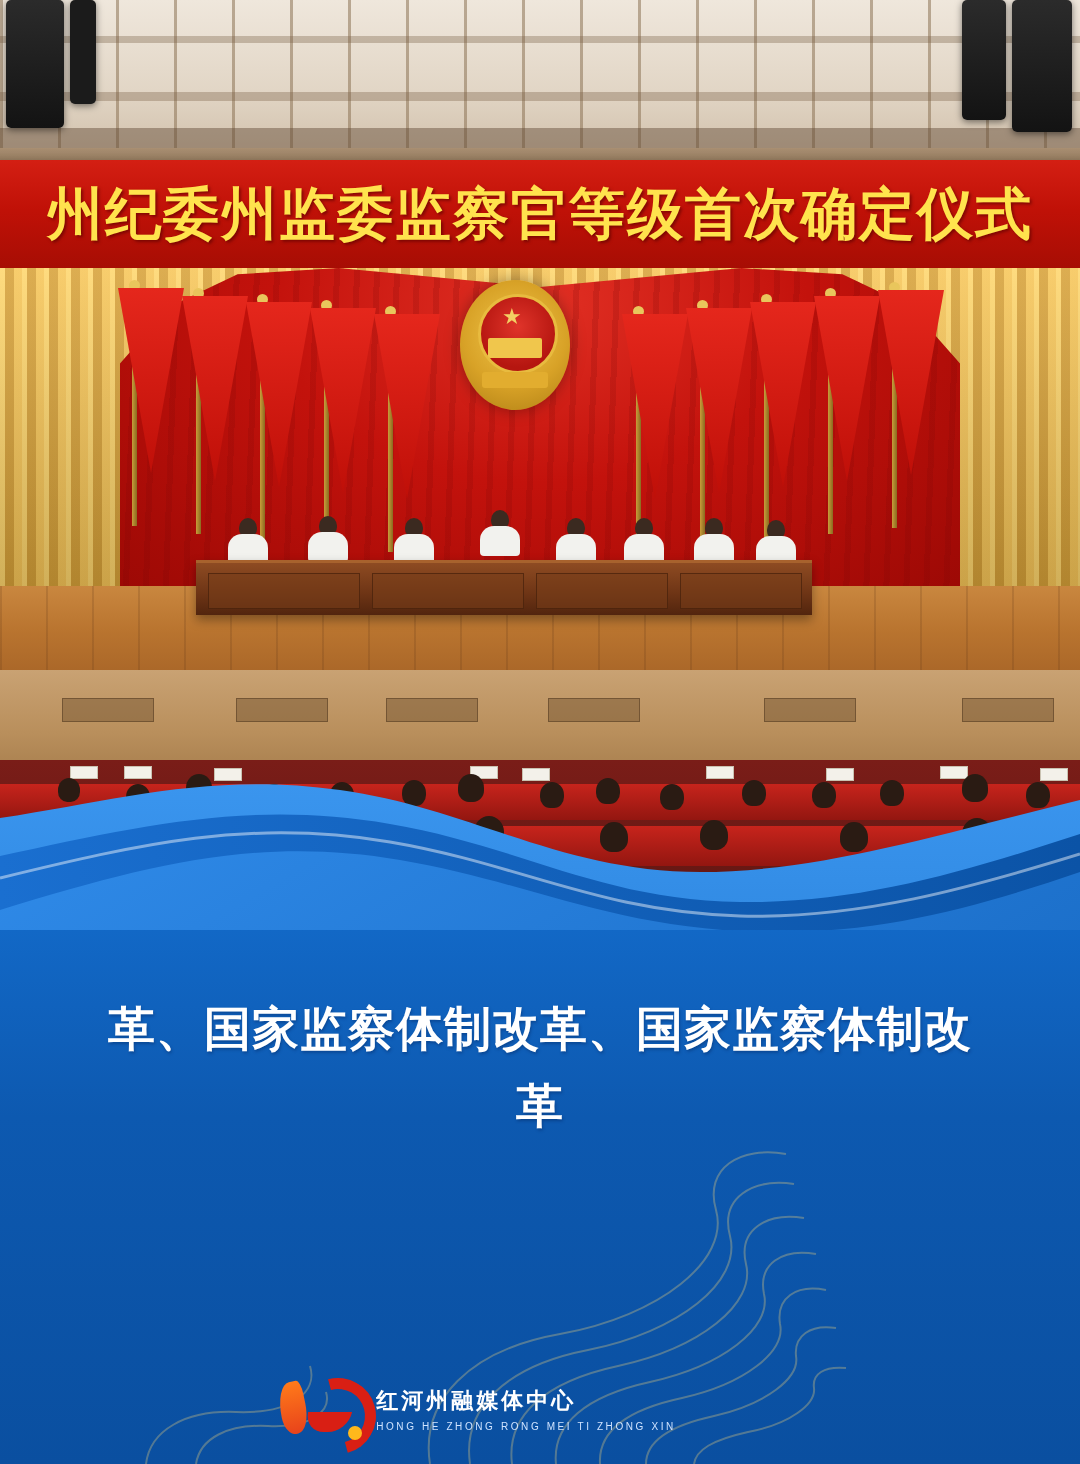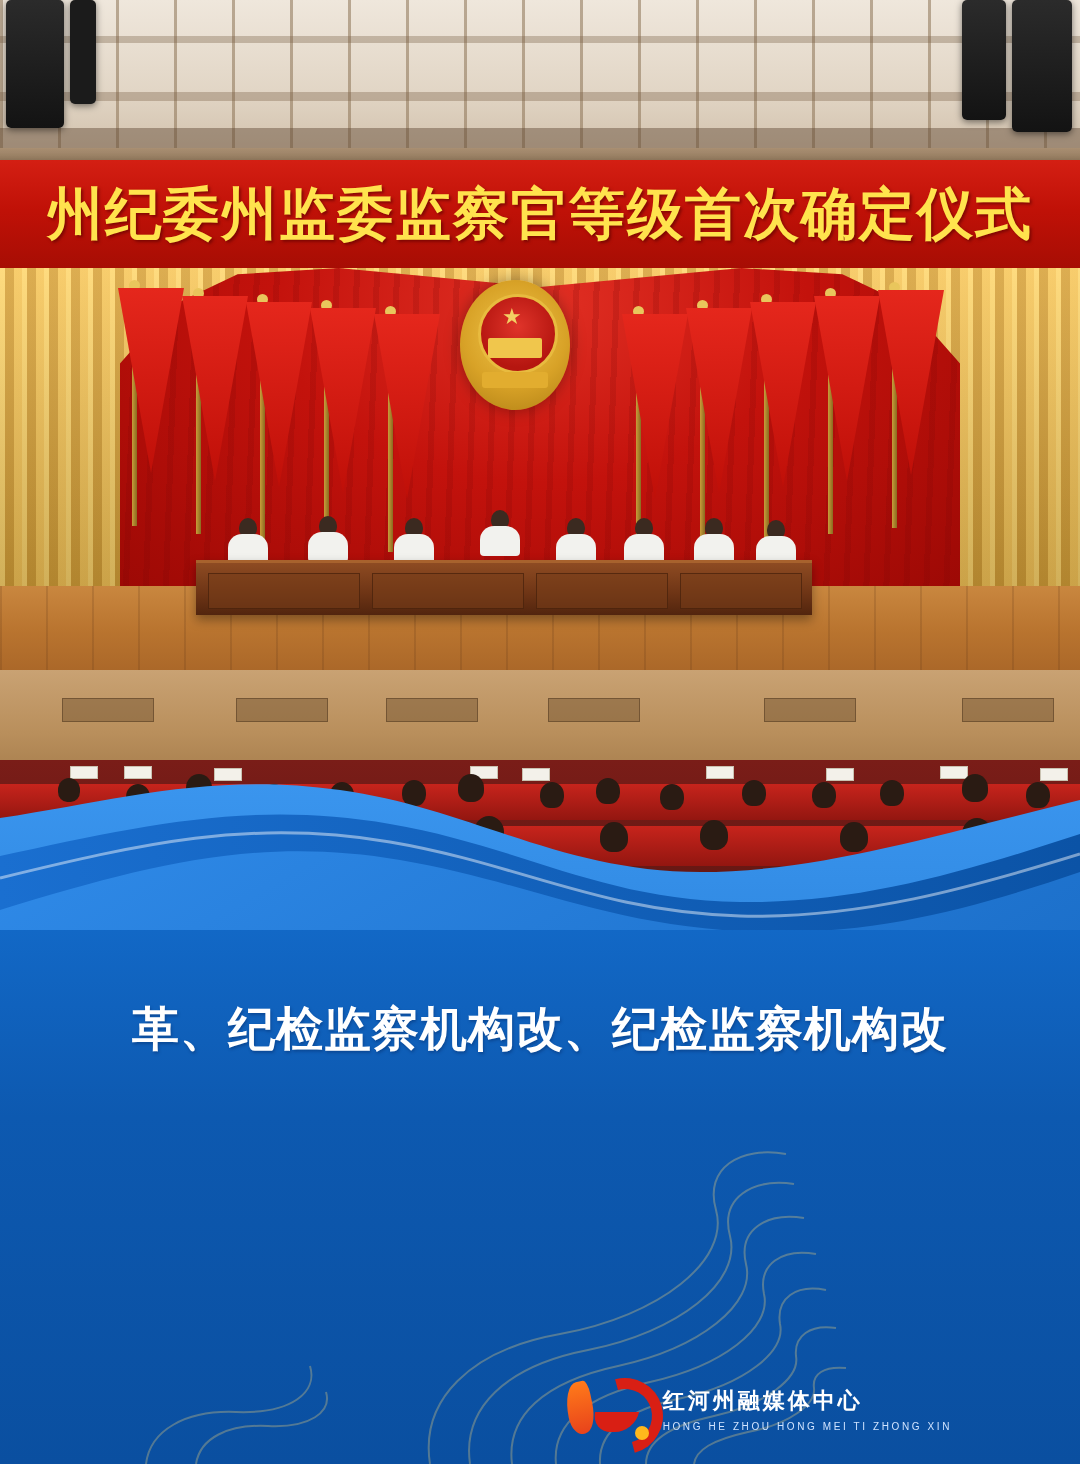--- a/index.html
+++ b/index.html
@@ -284,21 +284,21 @@
   }
   .headline .l1 { text-indent: 92px; }
 
   
   .logo-area {
     position: absolute;
     bottom: 22px; left: 0; width: 952px;
     z-index: 3;
     display: flex;
     align-items: center;
-    justify-content: flex-end;
+    justify-content: center;
     gap: 14px;
   }
   .logo-mark {
     position: relative;
     width: 86px; height: 66px;
   }
   .logo-mark .flame {
     position: absolute; left: 4px; top: 6px;
     width: 26px; height: 52px;
     background: linear-gradient(180deg,#ff7a1a,#e8431b);
@@ -548,29 +548,29 @@
       <path d="M556,534 C552,494 586,466 650,452 C722,436 772,398 764,364 C758,334 782,318 816,324"></path>
       <path d="M600,534 C598,502 626,480 682,468 C744,454 786,422 780,394 C776,368 796,354 826,360"></path>
       <path d="M646,534 C646,512 668,496 714,486 C766,474 800,448 796,426 C794,406 810,394 836,398"></path>
       <path d="M694,534 C696,520 712,510 748,502 C790,494 816,474 814,458 C812,444 824,436 846,438"></path>
       <path d="M146,534 C150,500 186,480 236,482 C292,484 318,462 310,436"></path>
       <path d="M196,534 C200,508 228,494 268,496 C310,498 332,482 326,462"></path>
     </g>
   </svg>
 
   <div class="headline">
-    <div>革、纪检监察机构改、纪检监察机构改</div>
+    <div>革、国家监察体制改革、国家监察体制改革</div>
   </div>
 
   <div class="logo-area">
     <div class="logo-mark">
       <div class="flame"></div>
       <div class="arc"></div>
       <div class="tail"></div>
       <div class="dot"></div>
     </div>
     <div class="logo-text">
       <div class="logo-cn">红河州融媒体中心</div>
-      <div class="logo-en">HONG HE ZHOU HONG MEI TI ZHONG XIN</div>
+      <div class="logo-en">HONG HE ZHONG RONG MEI TI ZHONG XIN</div>
     </div>
   </div>
 
 </div>
 
 </body></html>

